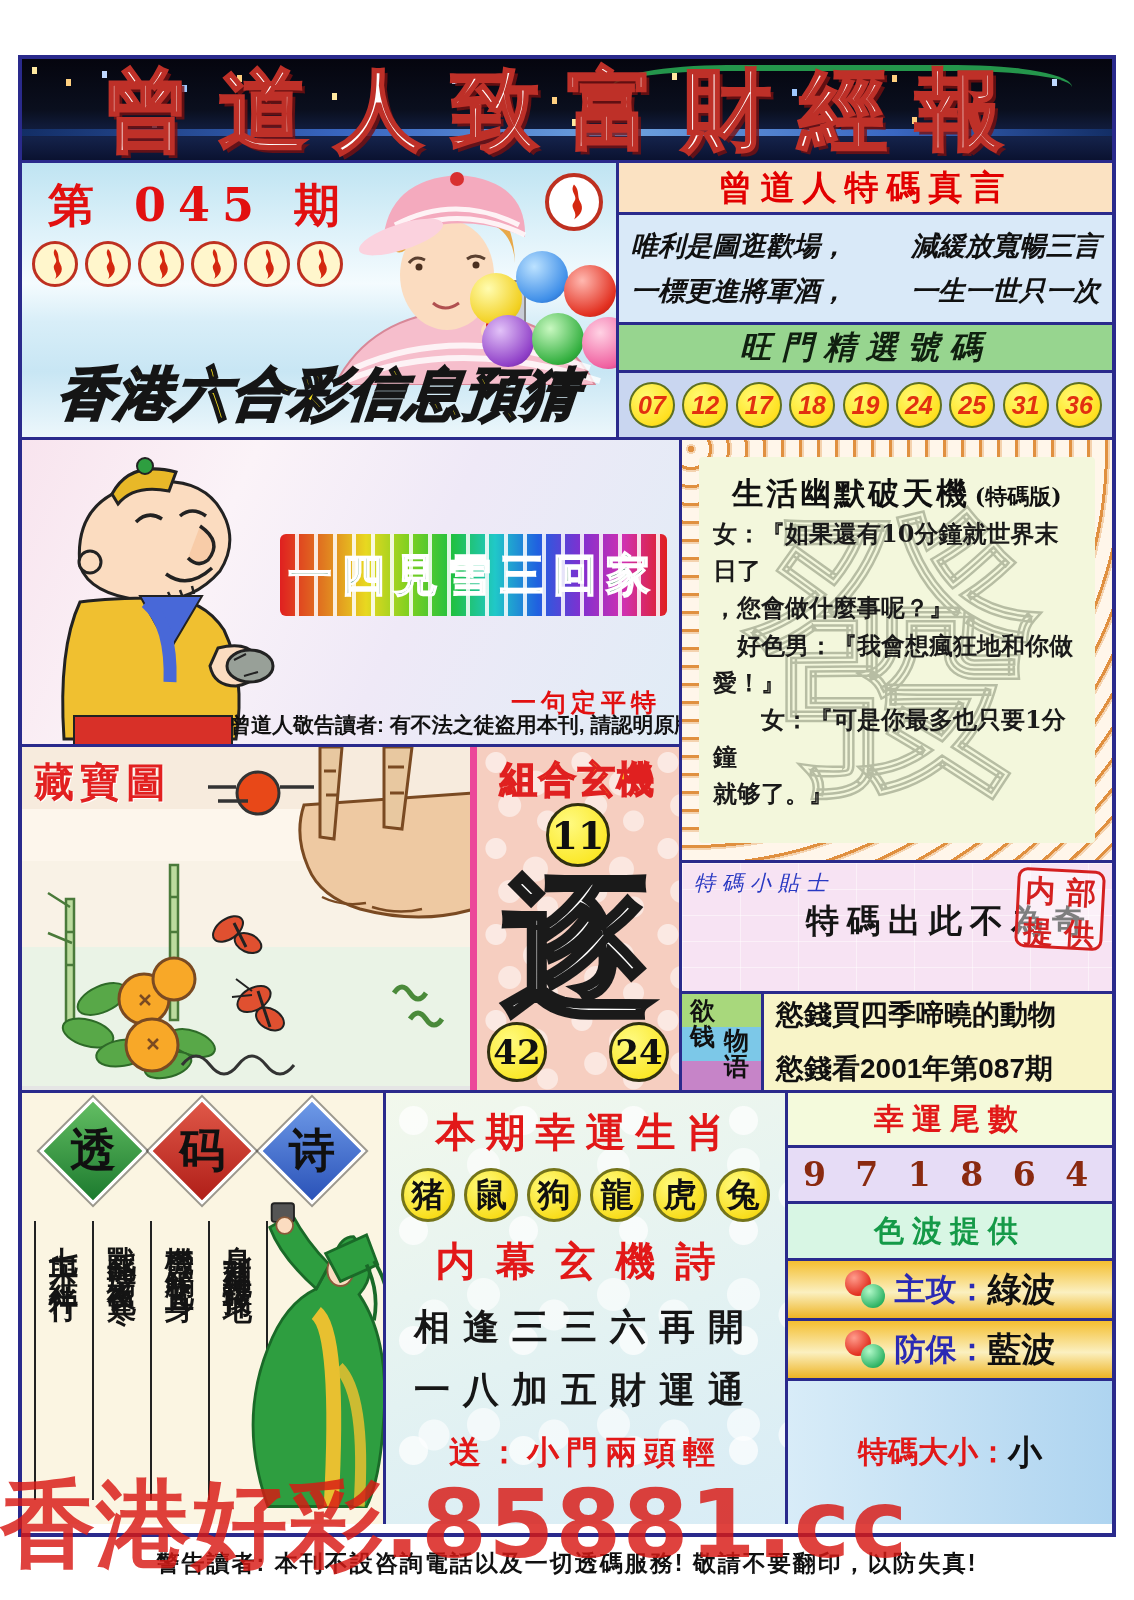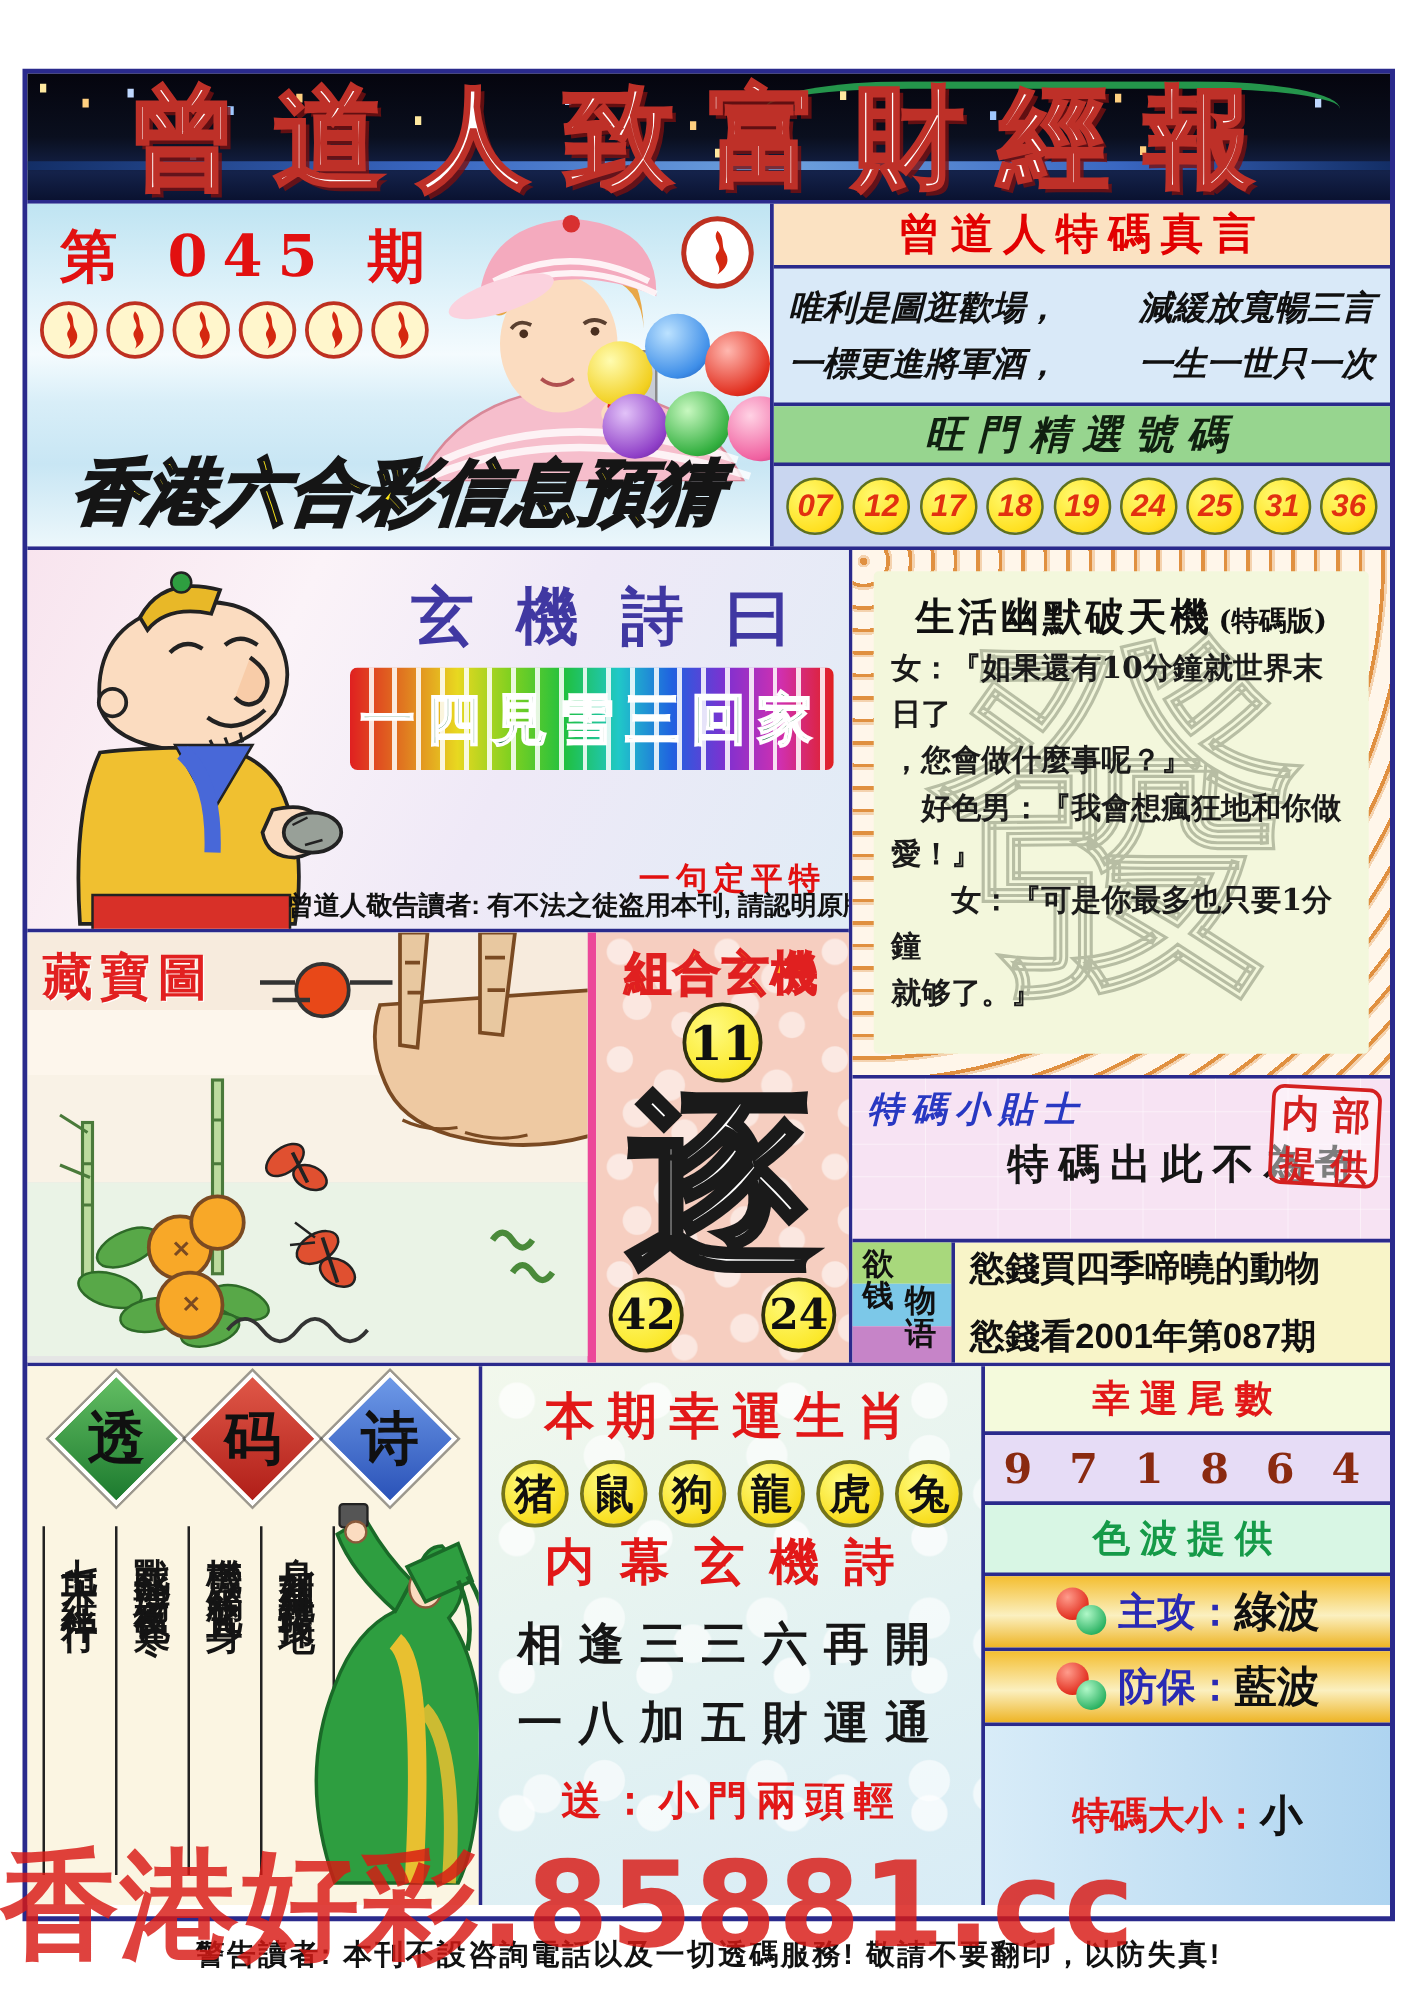--- a/index.html
+++ b/index.html
@@ -126,21 +126,21 @@
   .joke-title { font-size:31px; font-weight:bold; color:#101010; letter-spacing:3px; font-family:"DejaVu Serif", serif; }
   .joke-suffix { font-size:22px; font-weight:bold; color:#101010; font-family:"DejaVu Serif", serif; }
   .joke-body { position:relative; z-index:1; font-size:24px; line-height:1.55;
       font-weight:bold; color:#1A1A1A; font-family:"DejaVu Serif", serif; }
 
   .tips { height:133px; border-bottom:3px solid #2A2A8C; position:relative; padding:6px 12px;
       background-color:#F7E3F3;
       background-image:linear-gradient(rgba(255,255,255,.45) 1px, transparent 1px),
                        linear-gradient(90deg, rgba(255,255,255,.45) 1px, transparent 1px);
       background-size:58px 26px; }
-  .tips-title { color:#2838C2; font-size:28px; font-weight:bold; font-style:italic;
+  .tips-title { color:#2838C2; font-size:21px; font-weight:normal; font-style:italic;
       letter-spacing:7px; font-family:"DejaVu Serif", serif; white-space:nowrap; }
   .tips-line1 { margin:2px 0 0 26px; font-size:33px; font-weight:bold; color:#151515;
       letter-spacing:10px; font-family:"DejaVu Serif", serif; white-space:nowrap; }
   .tips-line2 { margin:2px 0 0 112px; font-size:33px; font-weight:bold; color:#151515;
       letter-spacing:8px; font-family:"DejaVu Serif", serif; white-space:nowrap; }
   .seal { position:absolute; right:8px; top:6px; width:88px; height:80px; border:3px solid #D42020;
       border-radius:10px; transform:rotate(3deg); background:rgba(255,255,255,.45);
       display:grid; grid-template-columns:1fr 1fr; align-items:center; color:#D42020;
       font-size:30px; font-weight:bold; text-align:center; font-family:"DejaVu Serif", serif; }
 
@@ -182,21 +182,21 @@
         radial-gradient(circle at 40% 85%, rgba(255,255,255,.6) 0 15px, transparent 16px),
         linear-gradient(160deg,#F2F8EC 0%,#E3F2F2 55%,#D8ECF6 100%);
       background-size:110px 110px,130px 130px,120px 120px,100% 100%; }
   .zodiac-title { color:#E21818; font-size:40px; font-weight:bold; letter-spacing:10px;
       font-family:"DejaVu Serif", serif; white-space:nowrap; }
   .zodiac-balls { display:flex; gap:9px; margin-top:8px; }
   .z-ball { width:54px; height:54px; border-radius:50%; border:3px solid #74741A;
       background:radial-gradient(circle at 35% 30%, #FFFC80, #F8DC18 75%, #D0B410);
       display:flex; align-items:center; justify-content:center; font-size:33px; font-weight:bold;
       color:#101010; font-family:"DejaVu Serif", serif; }
-  .inner-title { color:#E21818; font-size:40px; font-weight:bold; letter-spacing:20px; 
+  .inner-title { color:#E21818; font-size:40px; font-weight:bold; letter-spacing:20px; margin-top:12px;
       font-family:"DejaVu Serif", serif; white-space:nowrap; }
   .z-poem { font-size:36px; font-weight:bold; color:#161616; letter-spacing:13px; margin-top:14px;
       font-family:"DejaVu Serif", serif; white-space:nowrap; }
   .z-gift { color:#E21818; font-size:32px; font-weight:bold; letter-spacing:7px; margin-top:16px;
       font-family:"DejaVu Serif", serif; white-space:nowrap; }
 
   .stats { flex:1; display:flex; flex-direction:column; }
   .s-row { border-bottom:3px solid #2A2A8C; display:flex; align-items:center; justify-content:center;
       white-space:nowrap; }
   .s-tail-h   { height:55px; background:#F4FADC; color:#E21818; font-size:30px; font-weight:bold; letter-spacing:8px; font-family:"DejaVu Serif", serif; }
@@ -348,21 +348,20 @@
           <path d="M148 130 Q170 146 194 124" stroke="#222" stroke-width="3.5" fill="none"></path>
           <path d="M150 148 l4 8 M162 146 l3 8 M174 142 l2 8" stroke="#222" stroke-width="2.5"></path>
           <path d="M62 158 Q40 205 46 295 L218 295 Q228 232 206 186 Q184 152 140 154 Q92 154 62 158 Z" fill="#F0C030" stroke="#222" stroke-width="3"></path>
           <path d="M122 152 L152 206 L184 152 Z" fill="#4868D8" stroke="#222" stroke-width="2"></path>
           <path d="M128 158 Q154 180 152 238" stroke="#4868D8" stroke-width="13" fill="none"></path>
           <rect x="56" y="272" width="158" height="30" fill="#D83028" stroke="#222" stroke-width="2"></rect>
           <path d="M200 204 Q232 196 240 216 Q244 238 218 242 Q196 242 192 222 Z" fill="#FBDCC0" stroke="#222" stroke-width="3"></path>
           <ellipse cx="232" cy="222" rx="23" ry="16" fill="#98A098" stroke="#222" stroke-width="3"></ellipse>
           <path d="M216 216 l12 -6 M226 232 l14 -4" stroke="#222" stroke-width="2"></path>
         </svg>
-        <div class="xuanji-title">玄機詩曰</div>
         <div class="rainbow-bar">
           <span class="rainbow-text">一四見雪三回家</span>
         </div>
         <div class="pingte-note">一句定平特</div>
         <div class="xuanji-warning">曾道人敬告讀者: 有不法之徒盗用本刊, 請認明原版!</div>
       </section>
 
       <div class="treasure-row">
         <section class="treasure">
           <div class="treasure-title">藏寶圖</div>

